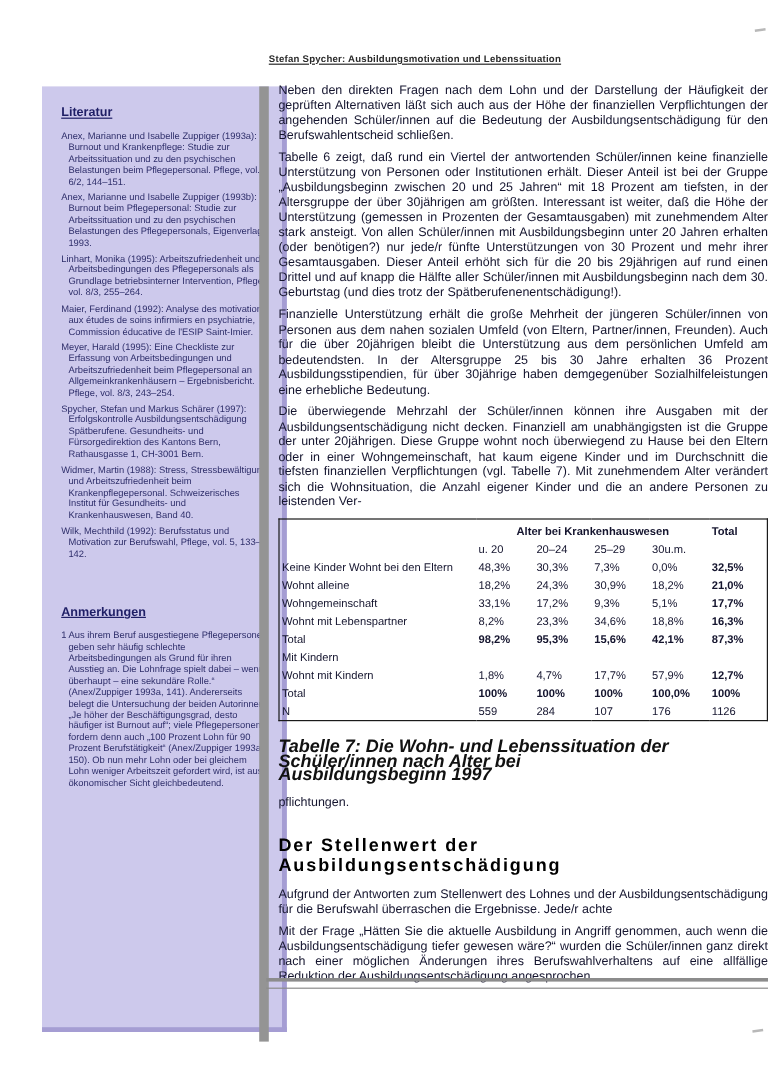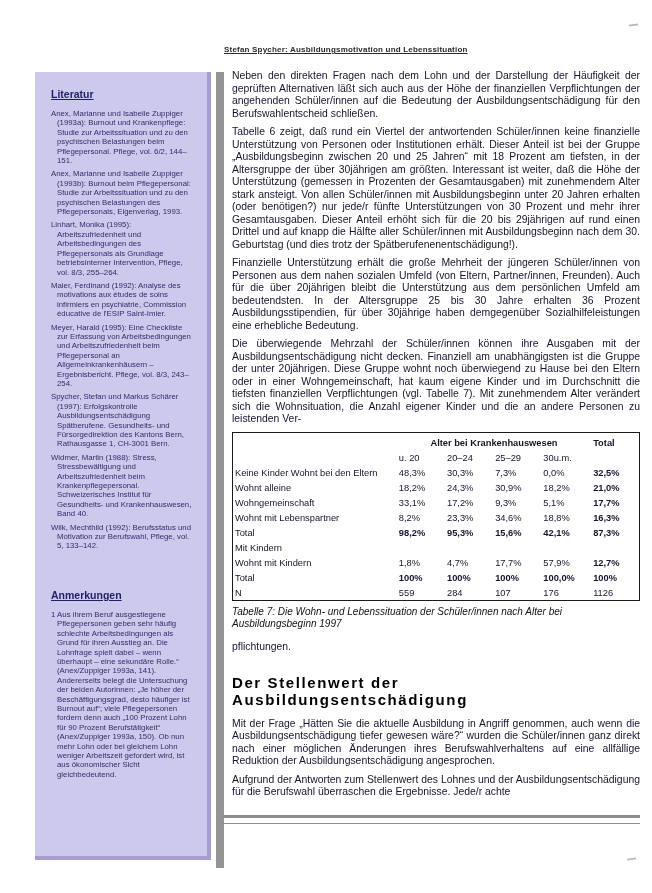--- a/index.html
+++ b/index.html
@@ -9,21 +9,21 @@
   
   .tick{position:absolute;width:9px;height:2px;background:#b8b8b8;}
   .tick.top{left:629px;top:24px;transform:rotate(-8deg);}
   .tick.bottom{left:627px;top:858px;transform:rotate(-8deg);}
 
   
   .running-head{position:absolute;left:224px;top:45px;font-size:8px;font-weight:600;
         letter-spacing:.2px;color:#2a2a2a;text-decoration:underline;}
 
   
-  .sidebar{position:absolute;left:35px;top:72px;width:176px;height:788px;
+  .sidebar{position:absolute;left:35px;top:72px;width:204px;height:788px;
         background:#cdc9ec;border-right:4px solid #a59dd3;border-bottom:4px solid #a59dd3;
         box-sizing:border-box;padding:16px 12px 10px 16px;color:#2e2e6a;}
   .sb-heading{font-size:10.5px;font-weight:bold;color:#1f1f66;text-decoration:underline;
         margin:0 0 9px 0;}
   .sb-heading.notes{margin-top:38px;}
   .lit-entry,.note-item{font-size:7.8px;line-height:9.4px;margin:0 0 4px 0;
         padding-left:6px;text-indent:-6px;text-align:left;}
   .note-num{font-weight:normal;}
 
   
@@ -39,22 +39,22 @@
         font-size:9.3px;color:#14142e;}
   table.data th,table.data td{padding:2.5px 2px;font-weight:normal;text-align:left;
         white-space:nowrap;}
   table.data th.stub{width:168px;}
   table.data .v{width:52px;}
   table.data th.group-h{text-align:center;font-weight:bold;padding-top:5px;}
   table.data th.total-h{font-weight:bold;vertical-align:top;padding-top:5px;}
   table.data tr.bv td.v{font-weight:bold;}
   table.data td.total.b{font-weight:bold;}
 
-  .caption{font-size:10px;line-height:11.5px;font-style:italic;color:#111;
-        margin:5px 0 0 0;max-width:345px;}
+  .caption{font-size:15px;line-height:11.5px;font-style:italic;color:#111;
+        margin:16px 0 0 0;max-width:345px;font-weight:bold;}
   .cont-para{margin-top:12px;}
 
   .section-heading{font-size:15px;font-weight:bold;letter-spacing:1.6px;color:#000;
         margin:20px 0 10px 0;}
 
   
   .footer{position:absolute;left:222px;top:814px;width:418px;}
   .footer-row{display:flex;align-items:baseline;}
   .journal-name{font-variant:small-caps;font-weight:bold;font-size:21px;
         letter-spacing:4px;color:#9b9b9b;}
@@ -223,23 +223,23 @@
     </div>
 
     <div class="caption">Tabelle 7: Die Wohn- und Lebenssituation der Schüler/innen nach Alter bei Ausbildungsbeginn 1997</div>
 
     <p class="para cont-para">pflichtungen.</p>
 
     <h2 class="section-heading">Der Stellenwert der Ausbildungsentschädigung</h2>
 
     <div>
 
+        <p class="para">Aufgrund der Antworten zum Stellenwert des Lohnes und der Ausbildungsentschädigung für die Berufswahl überraschen die Ergebnisse. Jede/r achte</p>
+
         <p class="para">Mit der Frage „Hätten Sie die aktuelle Ausbildung in Angriff genommen, auch wenn die Ausbildungsentschädigung tiefer gewesen wäre?“ wurden die Schüler/innen ganz direkt nach einer möglichen Änderungen ihres Berufswahlverhaltens auf eine allfällige Reduktion der Ausbildungsentschädigung angesprochen.</p>
-
-        <p class="para">Aufgrund der Antworten zum Stellenwert des Lohnes und der Ausbildungsentschädigung für die Berufswahl überraschen die Ergebnisse. Jede/r achte</p>
       </div>
 
   </div>
 
   <div class="footer">
     <div class="footer-rule"></div>
   </div>
 
 </div>
 

